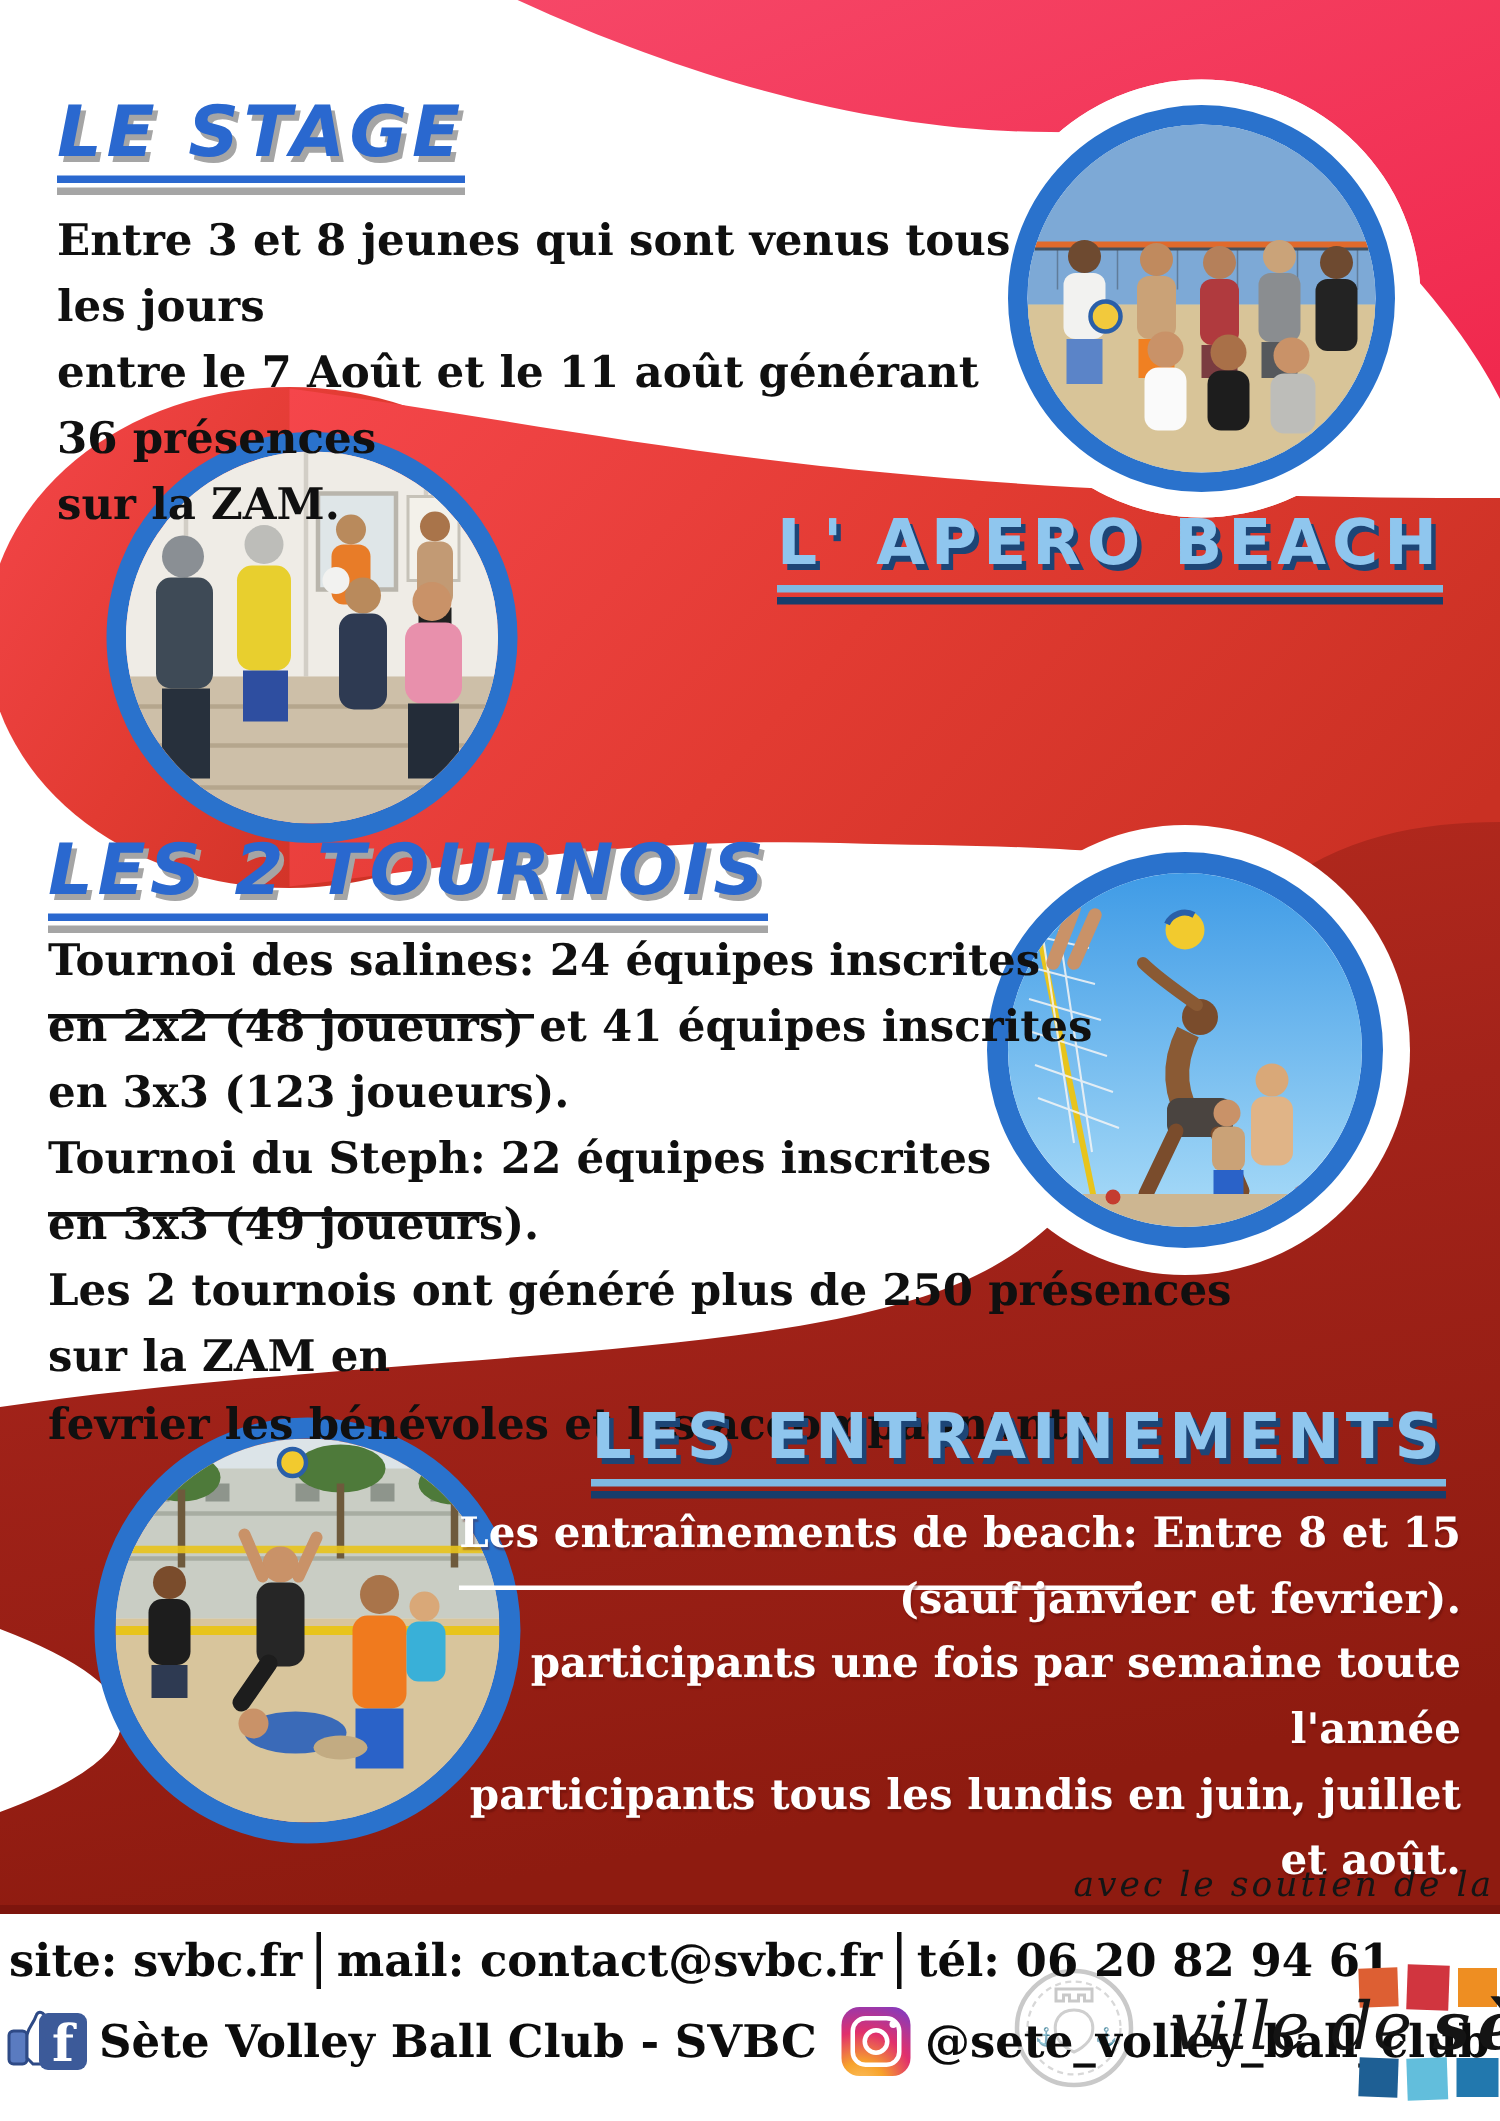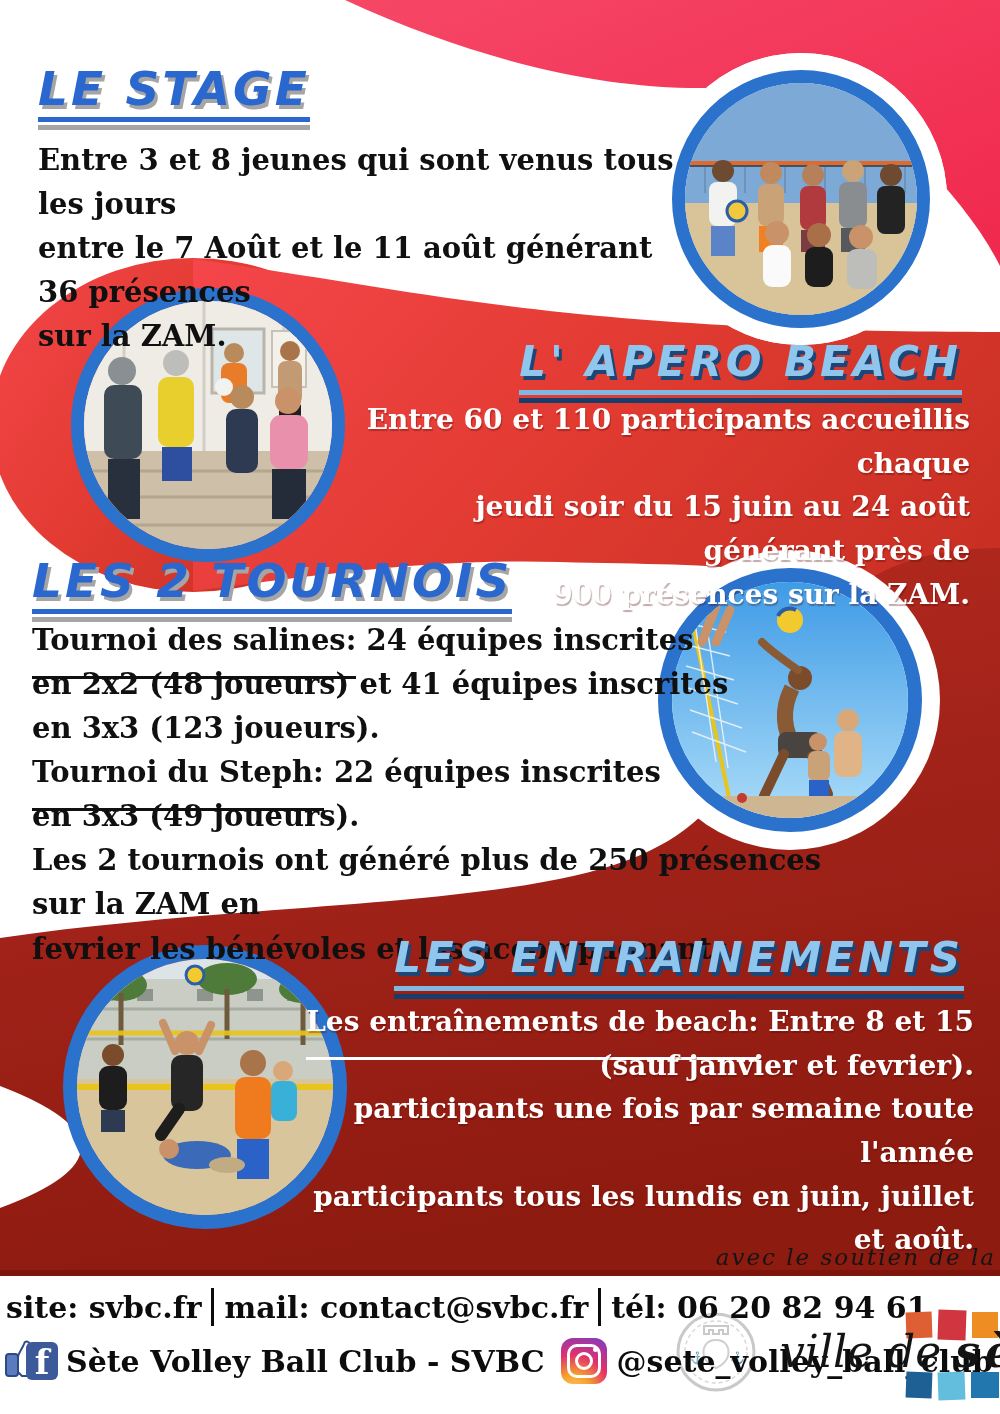--- a/index.html
+++ b/index.html
@@ -10,21 +10,21 @@
   .photo{position:absolute;border-radius:50%;overflow:hidden;z-index:3;}
   .photo svg{display:block;width:100%;height:100%;}
   .p1{left:672px;top:70px;width:232px;height:232px;border:13px solid #2a72cc;box-shadow:0 0 0 17px #fff;}
   .p2{left:71px;top:288px;width:248px;height:248px;border:13px solid #2a72cc;}
   .p3{left:658px;top:568px;width:236px;height:236px;border:14px solid #2a72cc;box-shadow:0 0 0 17px #fff;}
   .p4{left:63px;top:945px;width:256px;height:256px;border:14px solid #2a72cc;}
   
   .hwrap{position:absolute;z-index:4;display:inline-block;}
   .h-blue{font-family:"DejaVu Sans","Liberation Sans",sans-serif;font-style:italic;font-weight:bold;
           font-size:47px;letter-spacing:3px;color:#2a68cf;text-shadow:3px 4px 0 #a5a5a5;line-height:1.05;}
-  .h-sky{font-family:"DejaVu Sans","Liberation Sans",sans-serif;font-style:italic;font-weight:bold;
+  .h-sky{font-family:"DejaVu Sans","Liberation Sans",sans-serif;font-weight:bold;
          font-size:42px;letter-spacing:4px;color:#8fc6ee;text-shadow:3px 4px 0 #1d4576;line-height:1.05;}
   .ul-blue{height:5px;background:#2a68cf;margin-top:4px;box-shadow:0 8px 0 #a5a5a5;}
   .ul-sky{height:5px;background:#7fb9e2;margin-top:6px;box-shadow:0 8px 0 #173d6b;}
   
   .body{position:absolute;z-index:4;font-weight:bold;color:#101010;font-size:29px;line-height:1.52;}
   .body.white{color:#ffffff;text-shadow:1px 2px 1px rgba(80,10,5,.35);text-align:right;font-size:28px;line-height:1.56;}
   .lbl{border-bottom:3px solid currentColor;padding-bottom:19px;}
   
   .fline1{position:absolute;left:6px;top:1288px;z-index:4;display:flex;align-items:center;
           font-weight:bold;font-size:30px;color:#0c0c0c;white-space:nowrap;}
@@ -251,25 +251,20 @@
   <div class="body" style="left:38px;top:138px;width:640px;">
     <div>Entre 3 et 8 jeunes qui sont venus tous les jours</div>
     <div>entre le 7 Août et le 11 août générant 36 présences</div>
     <div>sur la ZAM.</div>
   </div>
 
   <div class="hwrap" style="right:38px;top:340px;">
     <div class="h-sky">L' APERO BEACH</div>
     <div class="ul-sky"></div>
   </div>
-  <div class="body white" style="right:30px;top:398px;width:640px;">
-    <div>Entre 60 et 110 participants accueillis chaque</div>
-    <div>jeudi soir du 15 juin au 24 août générant près de</div>
-    <div>900 présences sur la ZAM.</div>
-  </div>
 
   <div class="hwrap" style="left:32px;top:556px;">
     <div class="h-blue">LES 2 TOURNOIS</div>
     <div class="ul-blue"></div>
   </div>
   <div class="body" style="left:32px;top:618px;width:790px;">
     <div><span class="lbl">Tournoi des salines:</span><span> 24 équipes inscrites</span></div>
     <div>en 2x2 (48 joueurs) et 41 équipes inscrites</div>
     <div>en 3x3 (123 joueurs).</div>
     <div><span class="lbl">Tournoi du Steph:</span><span> 22 équipes inscrites</span></div>

